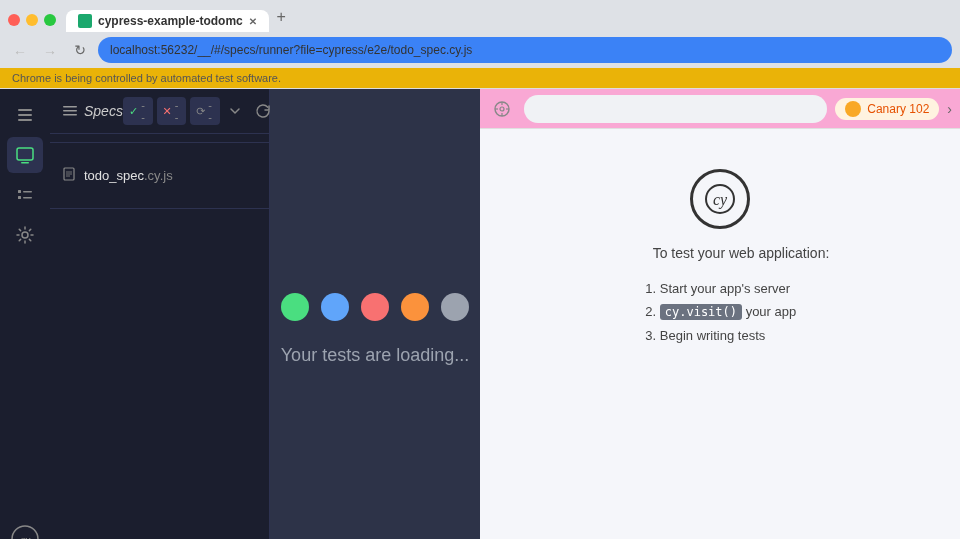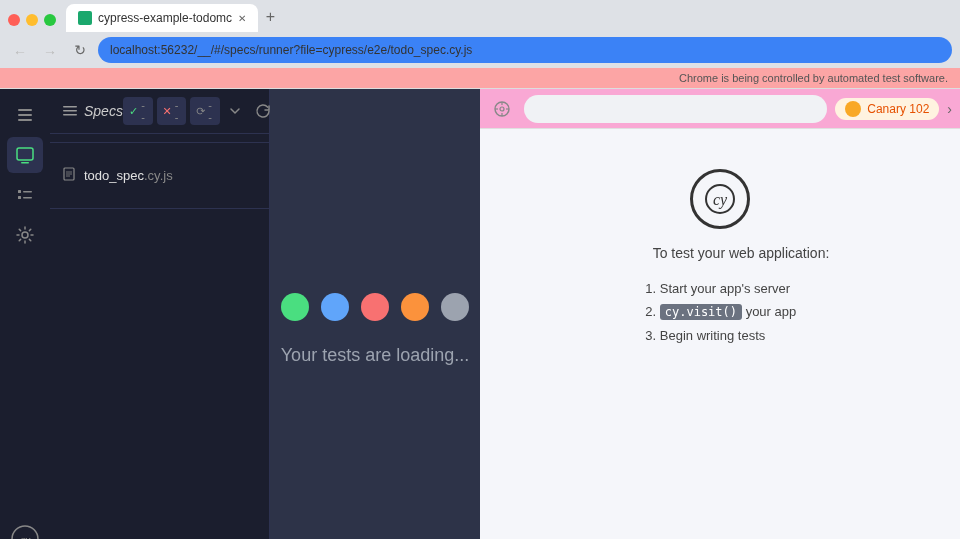--- a/index.html
+++ b/index.html
@@ -3,32 +3,32 @@
   <meta charset="utf-8">
   <style>
     * { margin: 0; padding: 0; box-sizing: border-box; }
     body { width: 960px; height: 539px; overflow: hidden; font-family: -apple-system, BlinkMacSystemFont, 'Segoe UI', sans-serif; background: #fff; }
     .tab-bar { display: flex; align-items: flex-end; height: 32px; background: #dee1e6; padding: 0 8px; }
     .traffic-lights { display: flex; gap: 6px; align-items: center; margin-right: 10px; margin-bottom: 6px; }
     .traffic-light { width: 12px; height: 12px; border-radius: 50%; }
     .tl-red { background: #ff5f57; }
     .tl-yellow { background: #ffbd2e; }
     .tl-green { background: #28c840; }
-    .tab { display: flex; align-items: center; background: #fff; border-radius: 8px 8px 0 0; padding: 0 12px; height: 28px; font-size: 12px; color: #333; gap: 6px; min-width: 140px; }
+    .tab { display: flex; align-items: center; background: #fff; border-radius: 8px 8px 0 0; padding: 0 12px; height: 22px; font-size: 12px; color: #333; gap: 6px; min-width: 140px; font-weight: bold; }
     .tab-favicon { width: 14px; height: 14px; background: #1ba86d; border-radius: 2px; }
     .tab-title { font-size: 12px; color: #333; flex: 1; }
     .tab-close { font-size: 10px; color: #666; cursor: pointer; }
     .new-tab-btn { width: 24px; height: 24px; display: flex; align-items: center; justify-content: center; font-size: 16px; color: #666; margin-bottom: 3px; cursor: pointer; }
 
     .address-bar { display: flex; align-items: center; height: 36px; background: #dee1e6; padding: 4px 8px; gap: 6px; }
     .nav-btn { width: 24px; height: 24px; display: flex; align-items: center; justify-content: center; color: #666; font-size: 14px; border-radius: 50%; cursor: pointer; }
     .nav-btn.disabled { color: #bbb; cursor: default; }
     .address-input { flex: 1; height: 26px; background: #3b82f6; border-radius: 13px; border: none; padding: 0 12px; font-size: 12px; color: #333; outline: none; }
 
-    .info-bar { background: #fca5a5; padding: 4px 12px; font-size: 11px; color: #555; border-bottom: 1px solid #ddd; text-align: right; }
+    .info-bar { background: #eab308; padding: 4px 12px; font-size: 11px; color: #555; border-bottom: 1px solid #ddd; }
 
     
     .app { display: flex; height: 480px; }
 
     
     .sidebar-icons { width: 50px; background: #1b1e2e; display: flex; flex-direction: column; align-items: center; padding: 8px 0; gap: 4px; }
     .sidebar-icon { width: 36px; height: 36px; display: flex; align-items: center; justify-content: center; border-radius: 6px; cursor: pointer; color: #888; font-size: 16px; }
     .sidebar-icon.active { background: #2d3250; color: #4ade80; }
     .sidebar-icon.cy-logo { margin-top: auto; margin-bottom: 4px; }
 

